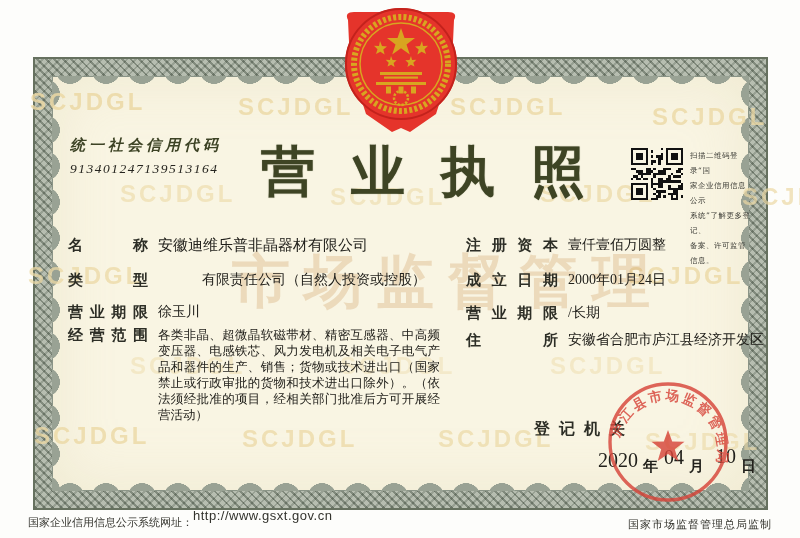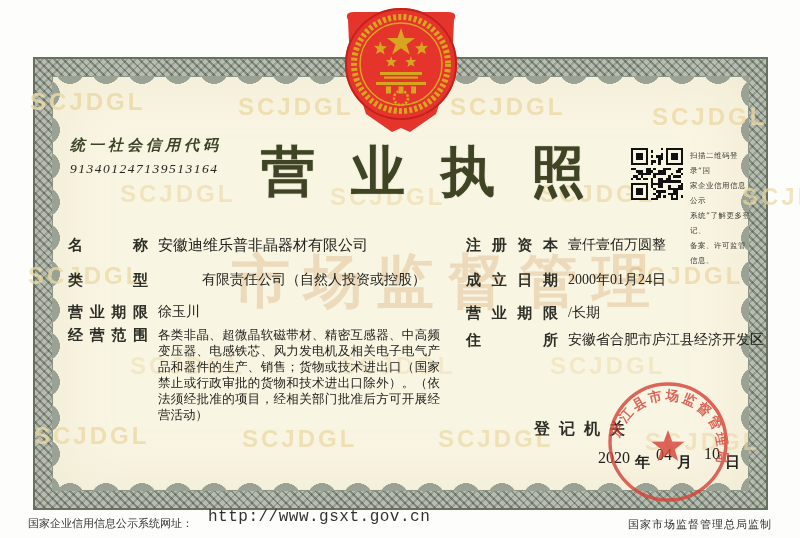--- a/index.html
+++ b/index.html
@@ -79,33 +79,33 @@
   .f-value { margin-left:10px; color:#22211c; font-size:14px;
     font-family:"Liberation Serif","DejaVu Serif",serif; }
   .scope-value { font-size:12.5px; line-height:16px; width:282px;
     text-align:justify; margin-top:1px; }
 
   
   .registry-label { position:absolute; left:534px; top:419px; font-size:16px;
     font-weight:bold; color:#2d2e26; letter-spacing:9px; white-space:nowrap; }
   .date-row { position:absolute; left:598px; top:452px; font-size:15px;
     color:#22211c; white-space:nowrap; }
-  .date-row .num { font-family:"Liberation Serif",serif; font-size:16px; position:relative; }
+  .date-row .num { font-family:"Liberation Serif",serif; font-size:20px; position:relative; }
   .date-row .num.y { top:-3px; }
   .date-row .num.m { top:-6px; margin-left:6px; }
   .date-row .num.d { top:-7px; margin-left:12px;text-align:right; }
   .date-row .unit { font-weight:bold; margin-left:5px; position:relative; top:1px; }
   .stamp { position:absolute; left:604px; top:378px; width:128px; height:126px;
     opacity:.82; pointer-events:none; }
 
   
   .footer-left { position:absolute; left:28px; top:514px; font-size:11px; color:#33332d;
     white-space:nowrap; }
-  .footer-left .url { font-family:Liberation Mono, monospace;
-    font-size:16px; position:relative; top:-6px; letter-spacing:.5px;margin-left:15px; }
+  .footer-left .url { font-family:Liberation Sans, sans-serif;
+    font-size:13px; position:relative; top:-6px; letter-spacing:.5px; }
   .footer-right { position:absolute; right:28px; top:517px; font-size:11px; color:#33332d;
     letter-spacing:1px; }
 </style>
 </head>
 <body>
 
 <div class="frame">
   <div class="frame-band"></div>
   <div class="paper">
     <div class="scallop top"></div>

